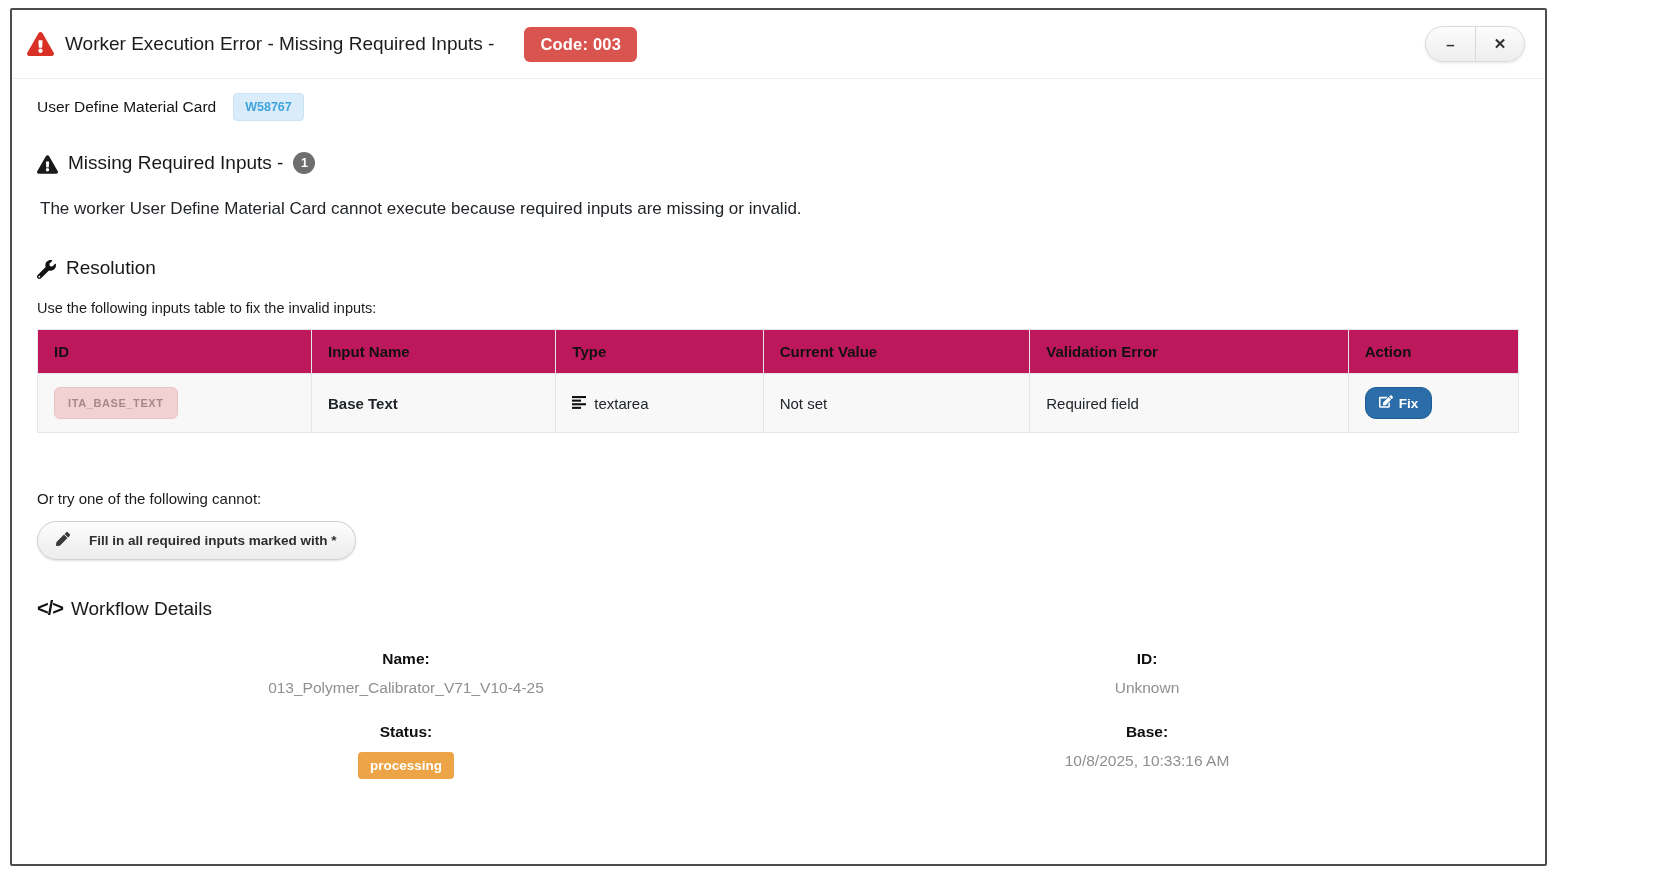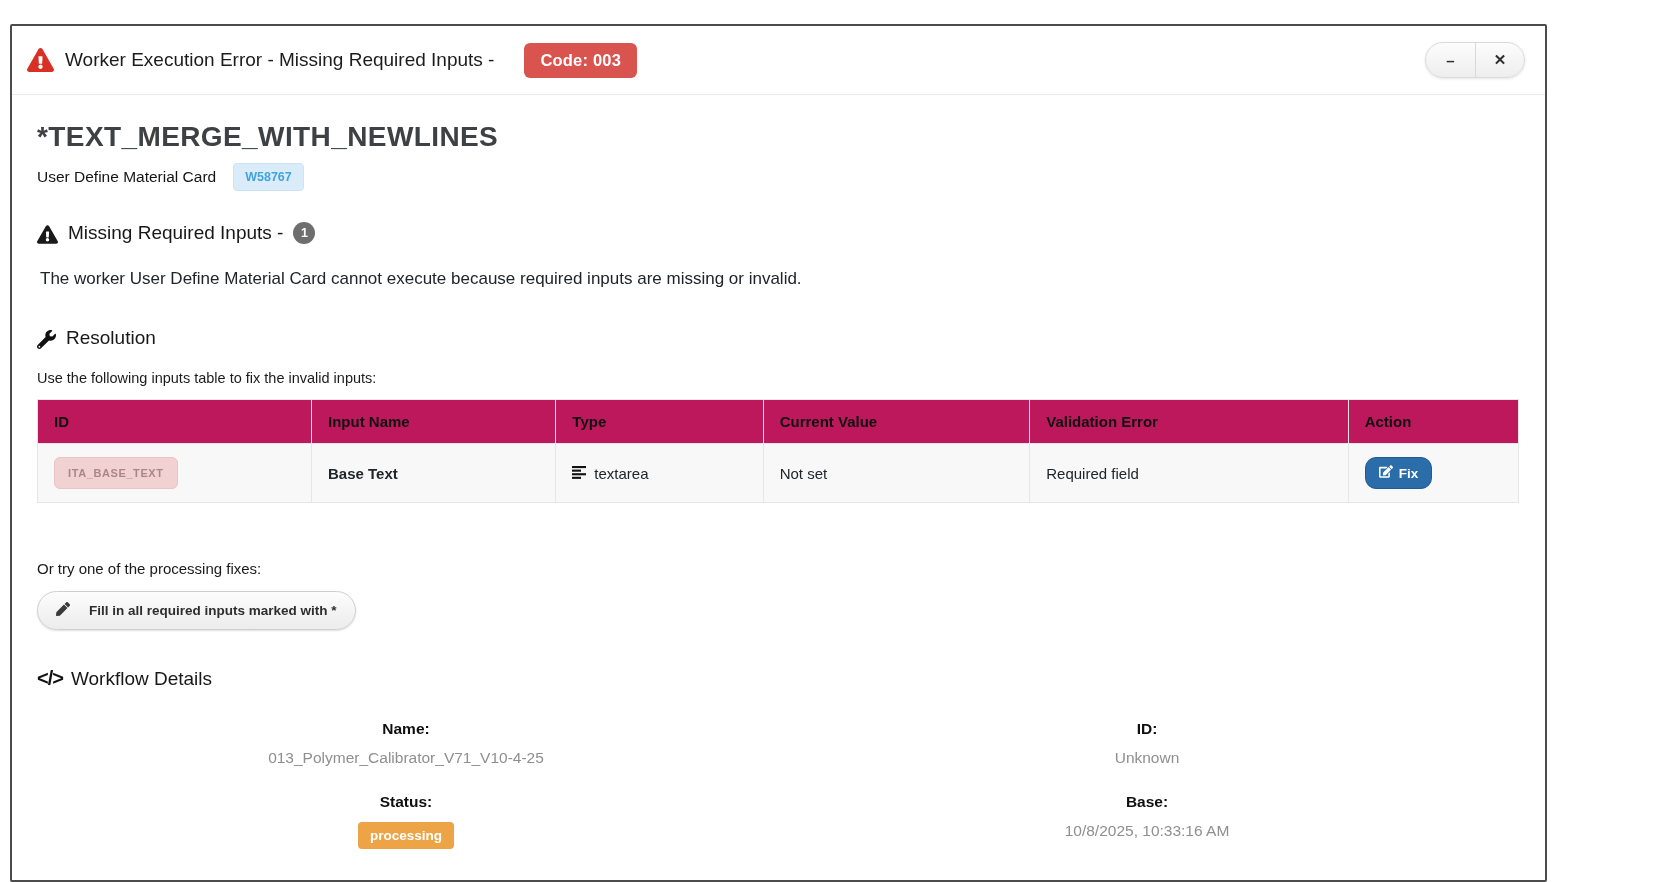--- a/index.html
+++ b/index.html
@@ -1,19 +1,19 @@
 <!DOCTYPE html>
 <html><head>
 <meta charset="utf-8">
 <style>
   * { box-sizing: border-box; }
   html, body { margin: 0; padding: 0; width: 1661px; height: 882px; background: #ffffff;
     font-family: "Liberation Sans", sans-serif; overflow: hidden; }
 
-  .dialog { position: absolute; left: 10px; top: 24px; width: 1537px; height: 858px;
+  .dialog { position: absolute; left: 10px; top: 8px; width: 1537px; height: 858px;
     background: #fff; border: 2px solid #4c4c4c; border-radius: 2px; }
 
   
   .dialog-header { display: flex; align-items: center; height: 69px;
     padding: 0 20px 0 15px; border-bottom: 1px solid #ececec; }
   .hdr-warn-icon svg { width: 27px; height: 24px; display: block; }
   .header-title { font-size: 19px; color: #1c1c1c; margin-left: 11px; }
   .code-badge { margin-left: 30px; background: #d9534f; color: #fff; font-weight: bold;
     font-size: 16.5px; padding: 8px 16px; border-radius: 6px; letter-spacing: 0.2px; }
   .window-controls { margin-left: auto; display: flex; border: 1px solid #dadada;
@@ -101,21 +101,20 @@
           <span>–</span>
         </button>
       <button class="win-btn">
           <span>✕</span>
         </button>
     </div>
   </div>
 
   <div class="content">
 
-    <div class="worker-title">*TEXT_MERGE_WITH_NEWLINES</div>
     <div class="worker-sub">
       <span>User Define Material Card</span>
       <span class="wid-badge">W58767</span>
     </div>
 
     <div class="section-head">
       <span>
         <svg viewBox="0 0 576 512" width="21" height="19">
             <path fill="#1a1a1a" d="M569.517 440.013C587.975 472.007 564.806 512 527.94 512H48.054c-36.937 0-59.999-40.055-41.577-71.987L246.423 23.985c18.467-32.009 64.72-31.951 83.154 0l239.94 416.028zM288 354c-25.405 0-46 20.595-46 46s20.595 46 46 46 46-20.595 46-46-20.595-46-46-46zm-43.673-165.346l7.418 136c.347 6.364 5.609 11.346 11.982 11.346h48.546c6.373 0 11.635-4.982 11.982-11.346l7.418-136c.375-6.874-5.098-12.654-11.982-12.654h-63.383c-6.884 0-12.356 5.78-11.981 12.654z"></path>
           </svg>
@@ -176,21 +175,21 @@
                     <path fill="#fff" d="M402.6 83.2l90.2 90.2c3.8 3.8 3.8 10 0 13.8L274.4 405.6l-92.8 10.3c-12.4 1.4-22.9-9.1-21.5-21.5l10.3-92.8L388.8 83.2c3.8-3.8 10-3.8 13.8 0zm162-22.9l-48.8-48.8c-15.2-15.2-39.9-15.2-55.2 0l-35.4 35.4c-3.8 3.8-3.8 10 0 13.8l90.2 90.2c3.8 3.8 10 3.8 13.8 0l35.4-35.4c15.2-15.3 15.2-40 0-55.2zM384 346.2V448H64V128h229.8c3.2 0 6.2-1.3 8.5-3.5l40-40c7.6-7.6 2.2-20.5-8.5-20.5H48C21.5 64 0 85.5 0 112v352c0 26.5 21.5 48 48 48h352c26.5 0 48-21.5 48-48V306.2c0-10.7-12.9-16-20.5-8.5l-40 40c-2.2 2.3-3.5 5.3-3.5 8.5z"></path>
                   </svg>
               </span>
               <span>Fix</span>
             </button>
           </td>
         </tr>
       </tbody>
     </table>
 
-    <div class="alt-label">Or try one of the processing fixes:</div>
+    <div class="alt-label">Or try one of the following cannot:</div>
 
     <button class="fix-pill">
       <span>
         <svg viewBox="0 0 512 512" width="14" height="14">
             <path fill="#3a3a3a" d="M290.74 93.24l128.02 128.02-277.99 277.99-114.14 12.6C11.35 513.54-1.56 500.62.14 485.34l12.7-114.22 277.9-277.88zm207.2-19.06l-60.11-60.11c-18.75-18.75-49.16-18.75-67.91 0l-56.55 56.55 128.02 128.02 56.55-56.55c18.75-18.76 18.75-49.16 0-67.91z"></path>
           </svg>
       </span>
       <span>Fill in all required inputs marked with *</span>
     </button>
 

